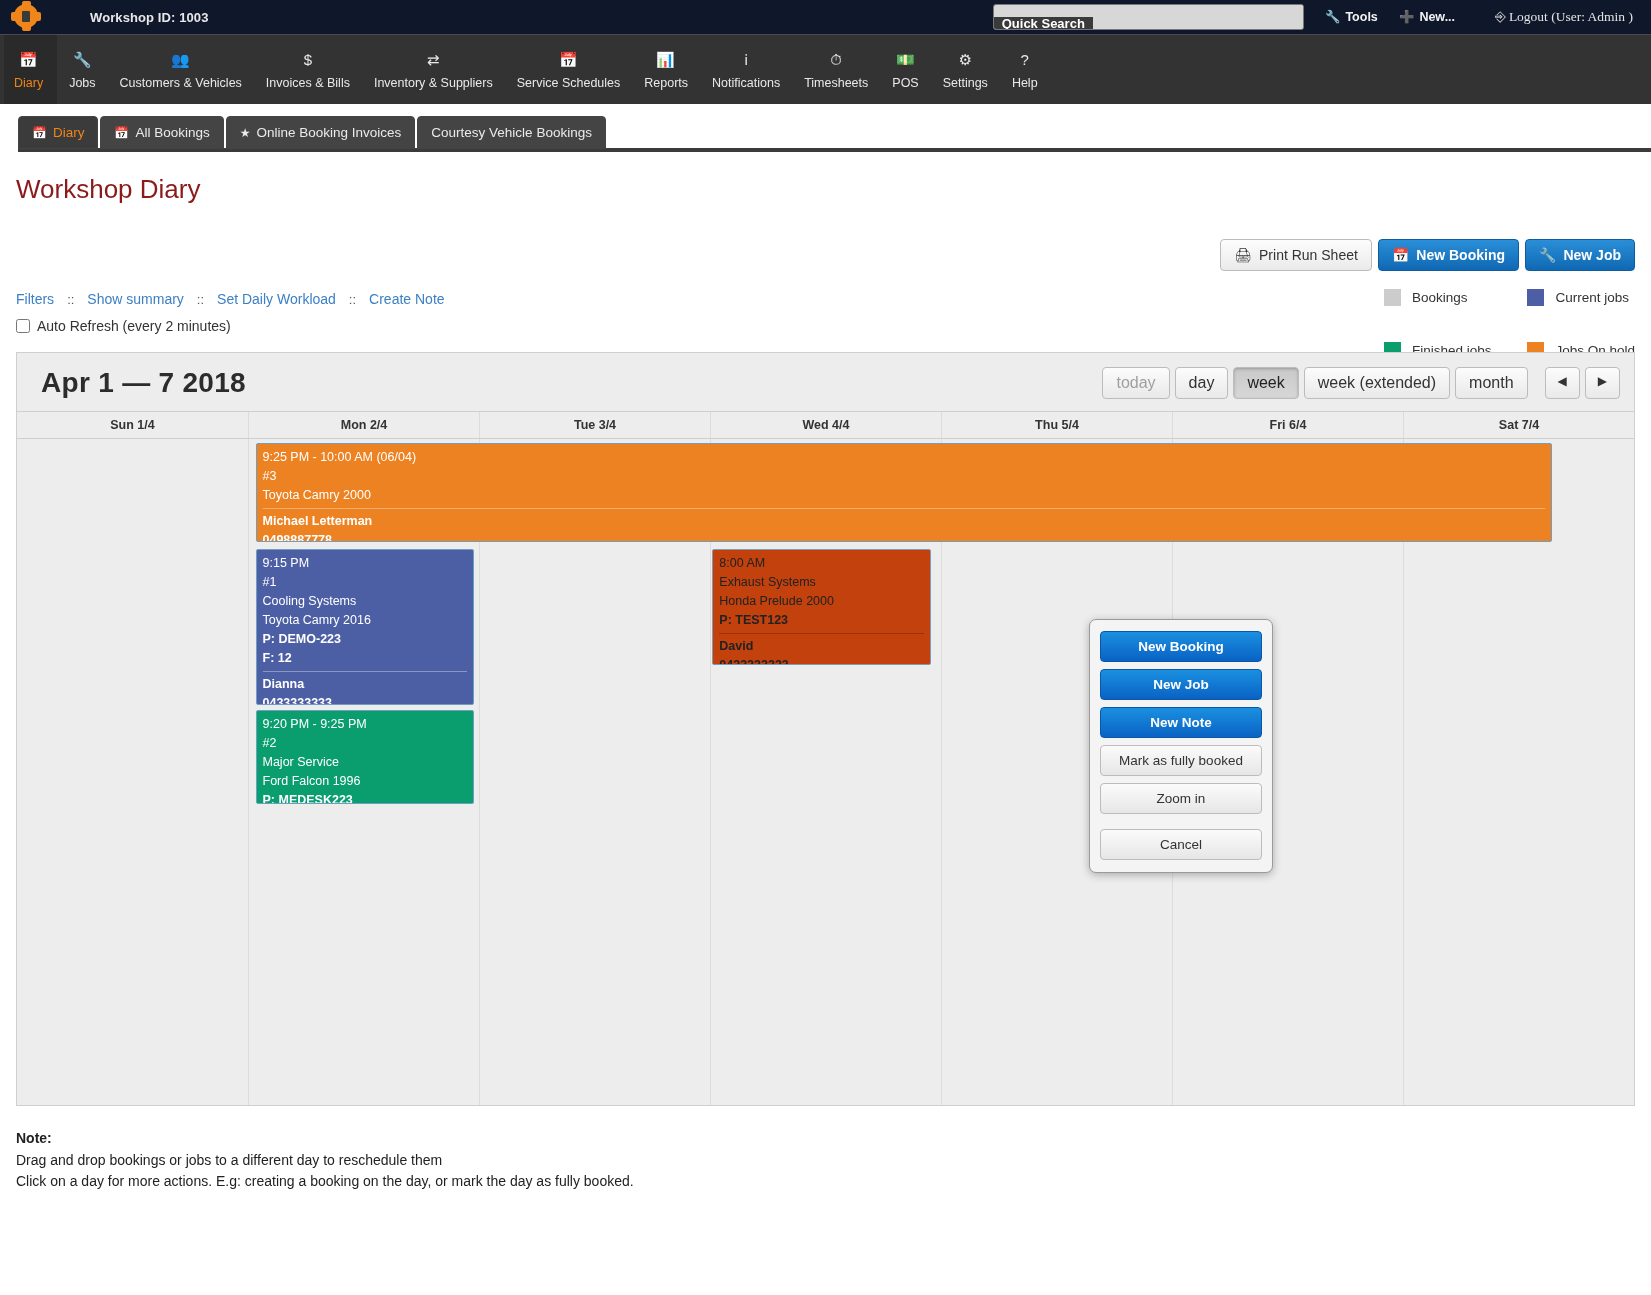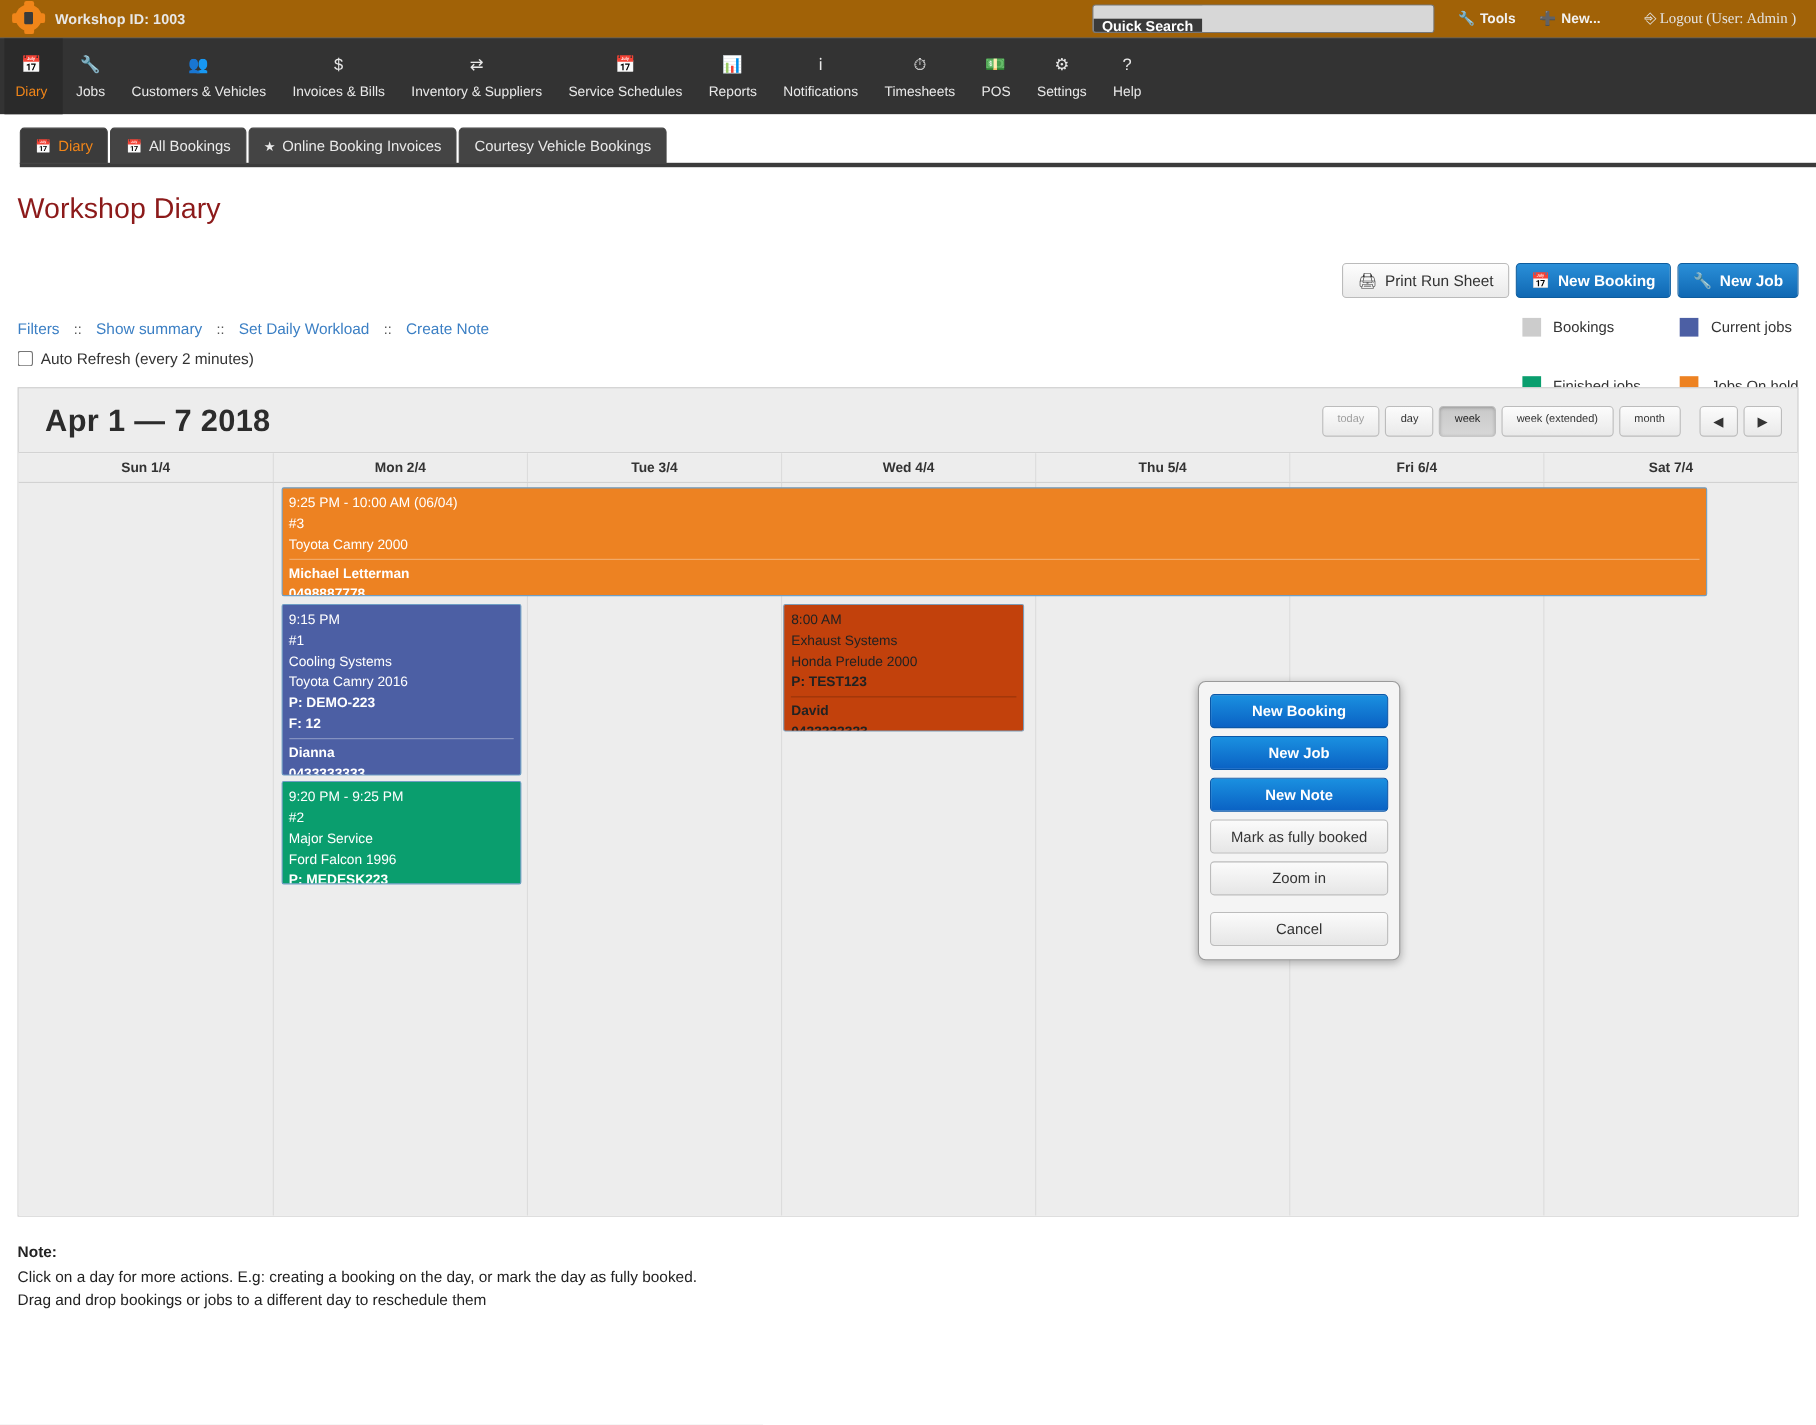--- a/index.html
+++ b/index.html
@@ -8,23 +8,24 @@
     width:1651px; height:1295px;
     background:#ffffff;
     font-family:"Liberation Sans", sans-serif;
     font-size:13px;
     color:#333;
     overflow:hidden;
   }
 
   
   .topbar {
-    height:34px; background:#a16207;
+    height:34px; background:#0f172a;
     display:flex; align-items:center;
     position:relative;
+    gap:40px;
   }
   .brand-logo {
     width:26px; height:26px; margin-left:14px; margin-right:10px;
     flex:0 0 auto; position:relative;
   }
   .gear {
     width:24px; height:24px; border-radius:50%;
     background:#f08519;
     position:relative;
   }
@@ -152,21 +153,21 @@
     background:#ededed;
     position:relative;
   }
   .cal-toolbar {
     display:flex; align-items:center; justify-content:space-between;
     padding:14px 14px 12px 24px;
   }
   .cal-title { font-size:28px; font-weight:bold; color:#2c2c2c; letter-spacing:.3px;}
   .cal-btns { display:flex; gap:5px; }
   .cbtn {
-    font-family:"Liberation Sans", sans-serif; font-size:10px;
+    font-family:"Liberation Sans", sans-serif; font-size:16px;
     padding:6px 13px; border:1px solid #bcbcbc; border-radius:4px;
     background:linear-gradient(#fcfcfc,#e9e9e9); color:#333; cursor:pointer;
   }
   .cbtn.disabled { color:#9f9f9f; }
   .cbtn.pressed {
     background:linear-gradient(#c9c9c9,#d7d7d7); box-shadow:inset 0 1px 3px rgba(0,0,0,.25);
     color:#222;
   }
   .cbtn.arrow { padding:6px 12px; font-size:12px; }
 
@@ -465,15 +466,15 @@
           <div class="pbtn">Mark as fully booked</div>
           <div class="pbtn">Zoom in</div>
           <div class="pbtn cancel">Cancel</div>
         </div>
     </div>
   </div>
 </div>
 
 <div class="note">
   <div class="nb">Note:</div>
+  <div>Drag and drop bookings or jobs to a different day to reschedule them</div>
   <div>Click on a day for more actions. E.g: creating a booking on the day, or mark the day as fully booked.</div>
-  <div>Drag and drop bookings or jobs to a different day to reschedule them</div>
 </div>
 
 </body></html>

